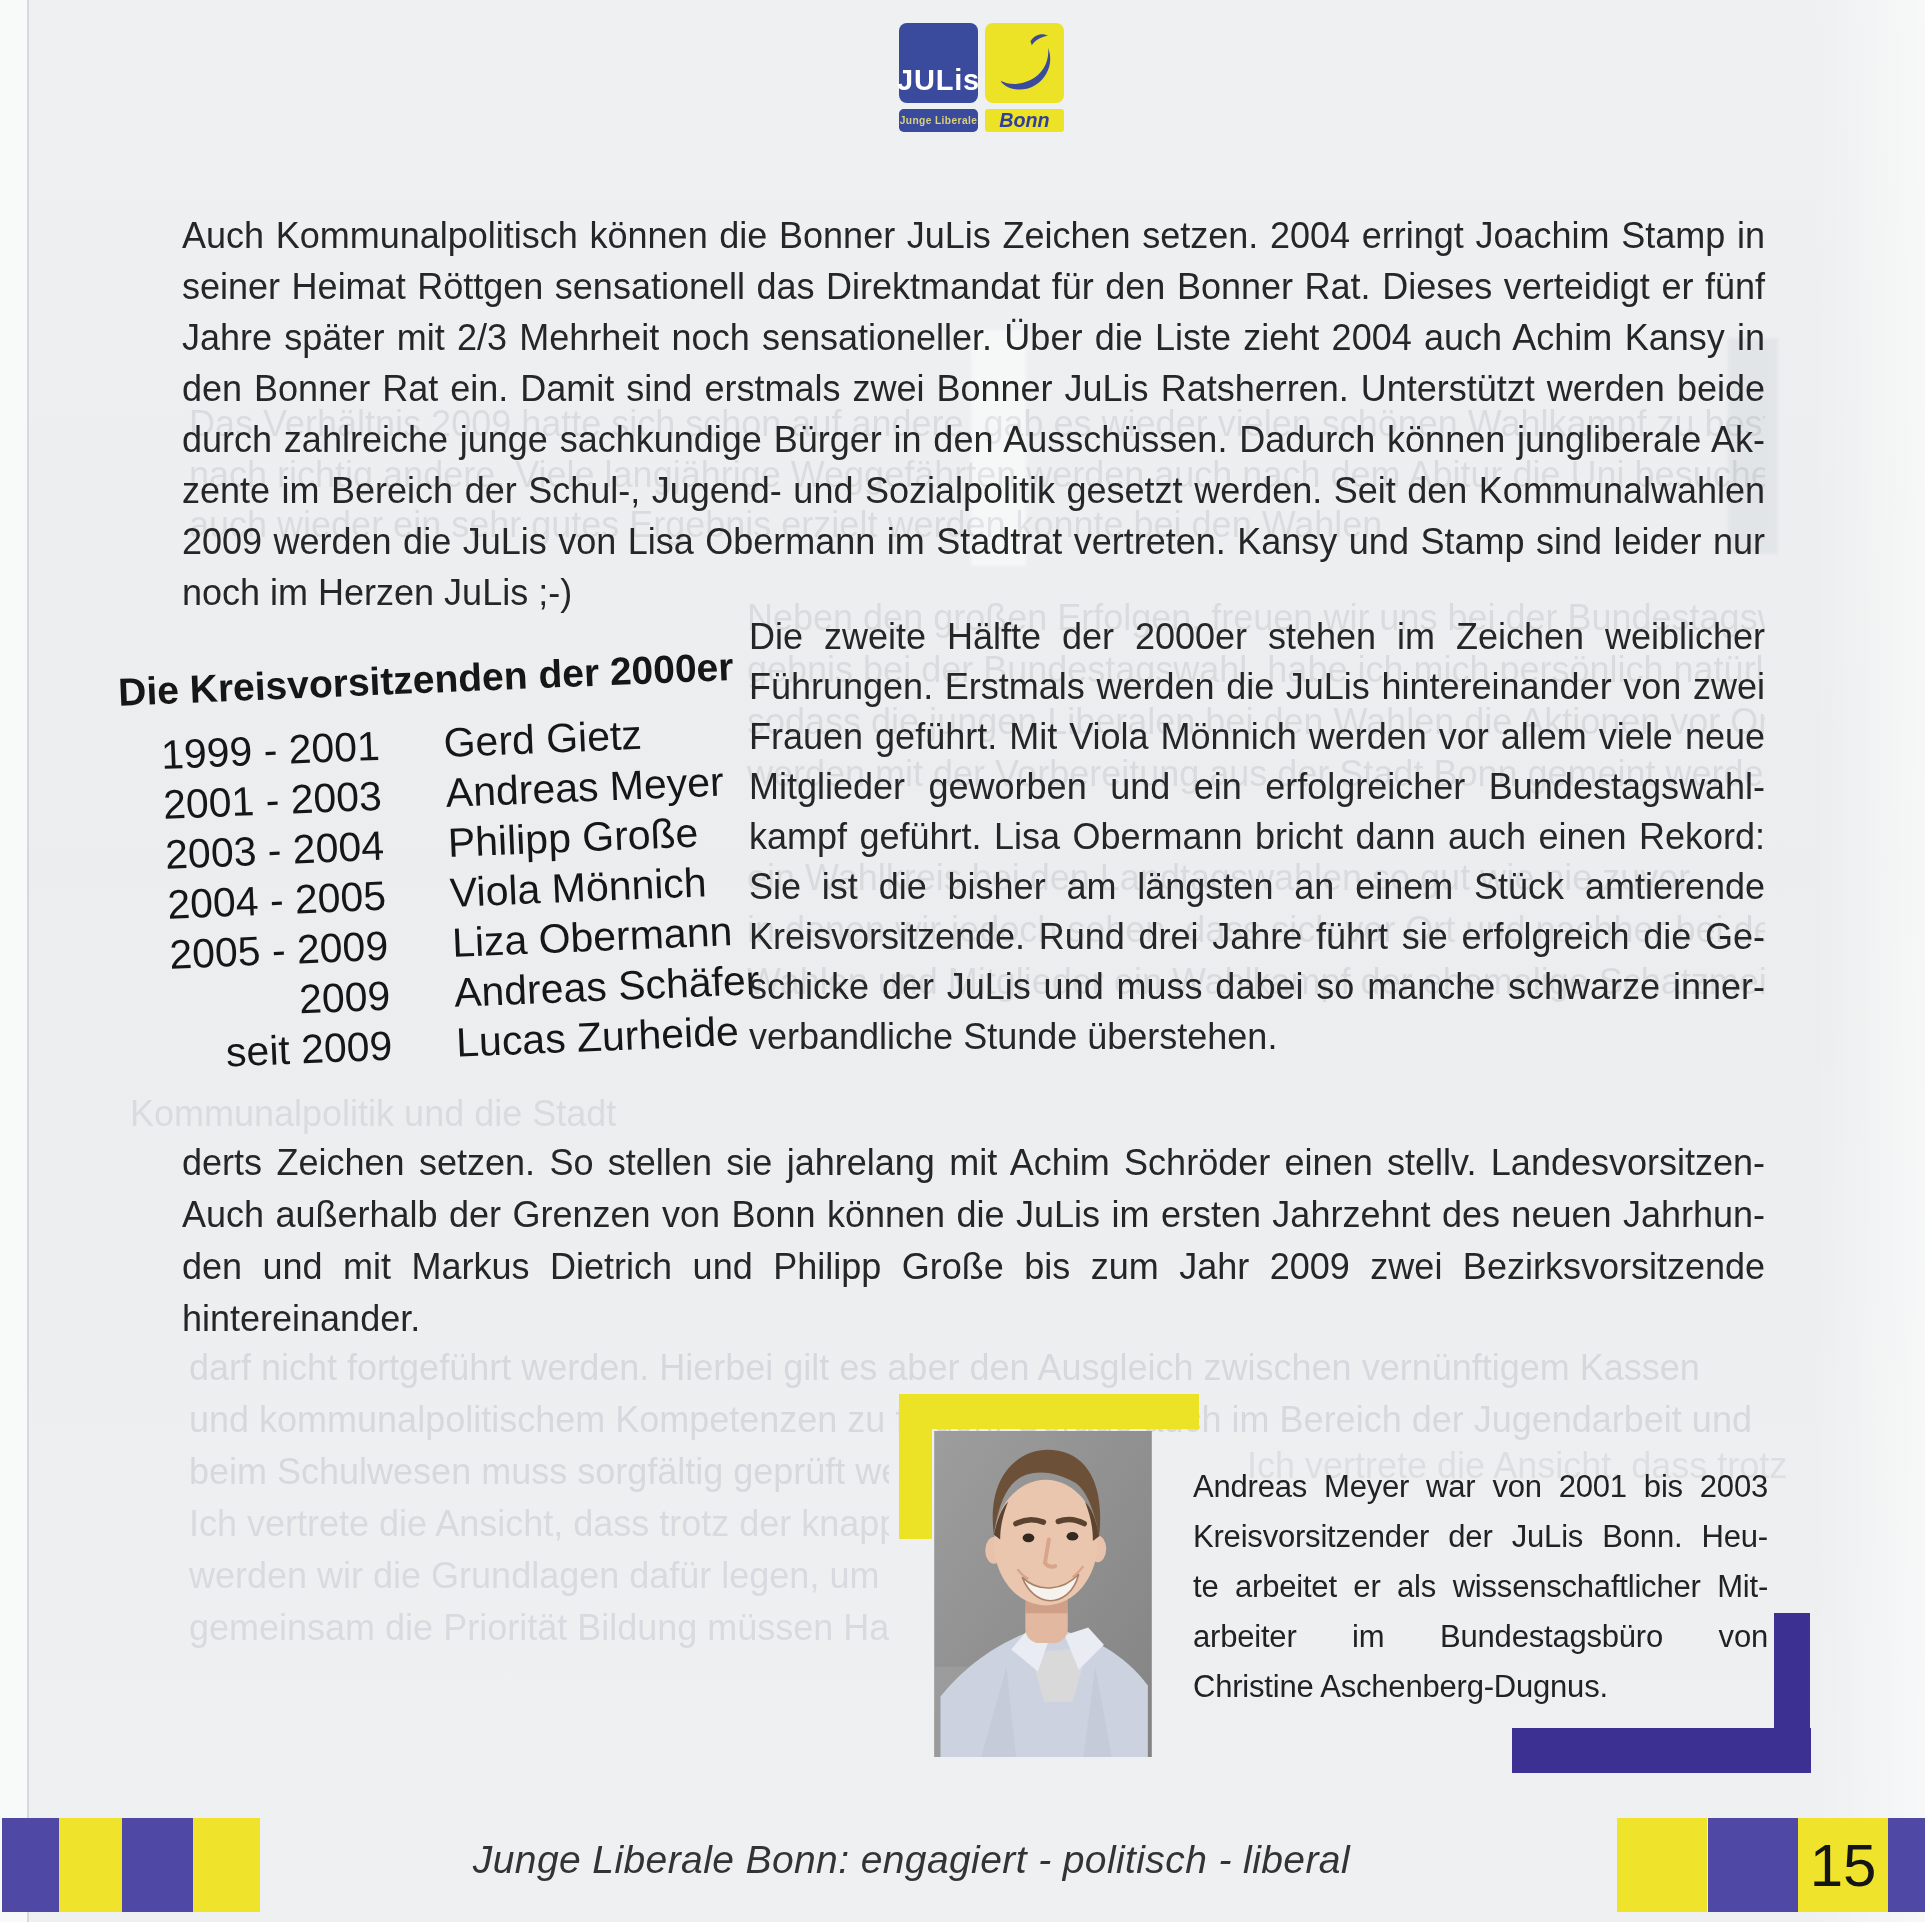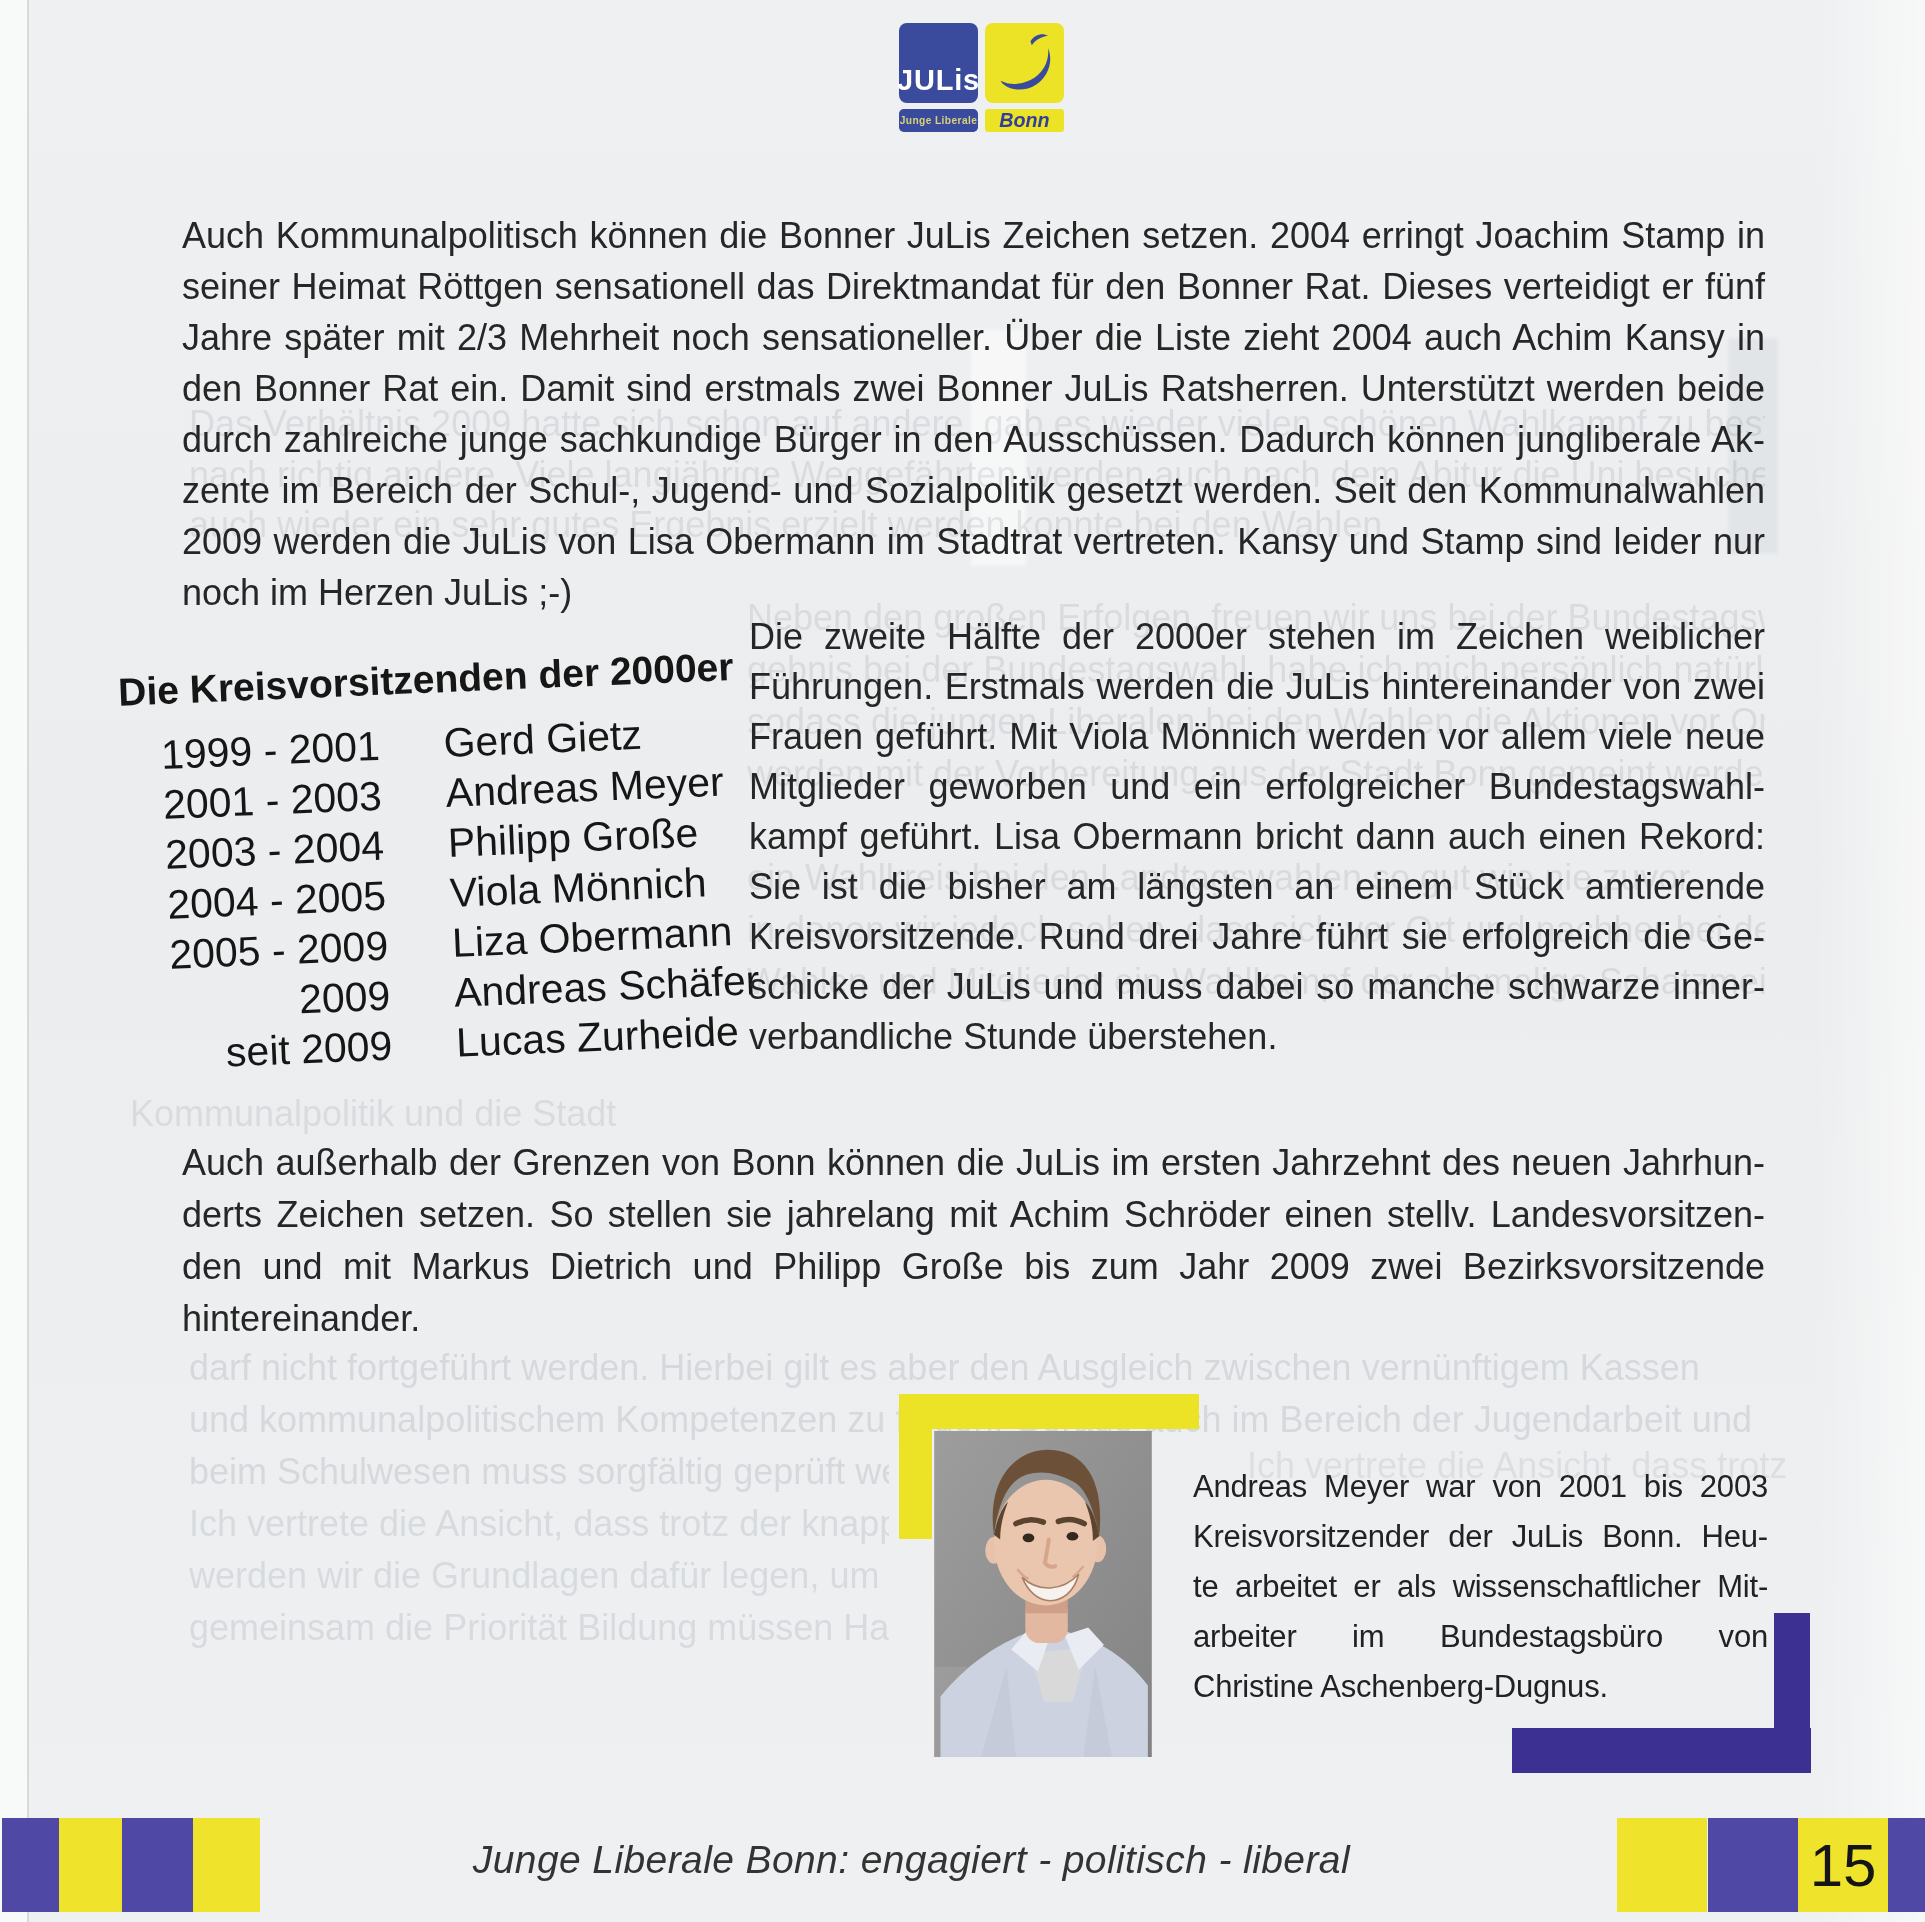--- a/index.html
+++ b/index.html
@@ -156,22 +156,22 @@
       <div class="jline">Mitglieder geworben und ein erfolgreicher Bundestagswahl-</div>
       <div class="jline">kampf geführt. Lisa Obermann bricht dann auch einen Rekord:</div>
       <div class="jline">Sie ist die bisher am längsten an einem Stück amtierende</div>
       <div class="jline">Kreisvorsitzende. Rund drei Jahre führt sie erfolgreich die Ge-</div>
       <div class="jline">schicke der JuLis und muss dabei so manche schwarze inner-</div>
       <div class="jline">verbandliche Stunde überstehen.</div>
     </div>
 
   <div id="para3" class="textcol">
 
-  <div class="jline">Auch außerhalb der Grenzen von Bonn können die JuLis im ersten Jahrzehnt des neuen Jahrhun-</div>
-      <div class="jline">derts Zeichen setzen. So stellen sie jahrelang mit Achim Schröder einen stellv. Landesvorsitzen-</div>
+  <div class="jline">derts Zeichen setzen. So stellen sie jahrelang mit Achim Schröder einen stellv. Landesvorsitzen-</div>
+      <div class="jline">Auch außerhalb der Grenzen von Bonn können die JuLis im ersten Jahrzehnt des neuen Jahrhun-</div>
       <div class="jline">den und mit Markus Dietrich und Philipp Große bis zum Jahr 2009 zwei Bezirksvorsitzende</div>
       <div class="jline">hintereinander.</div>
     </div>
 
   <div class="yellow-corner-h"></div>
   <div class="yellow-corner-v"></div>
   <div id="photo">
     <svg width="218" height="326" viewBox="0 0 277 415">
       <defs>
         <linearGradient id="bgg" x1="0" y1="0" x2="1" y2="1">

